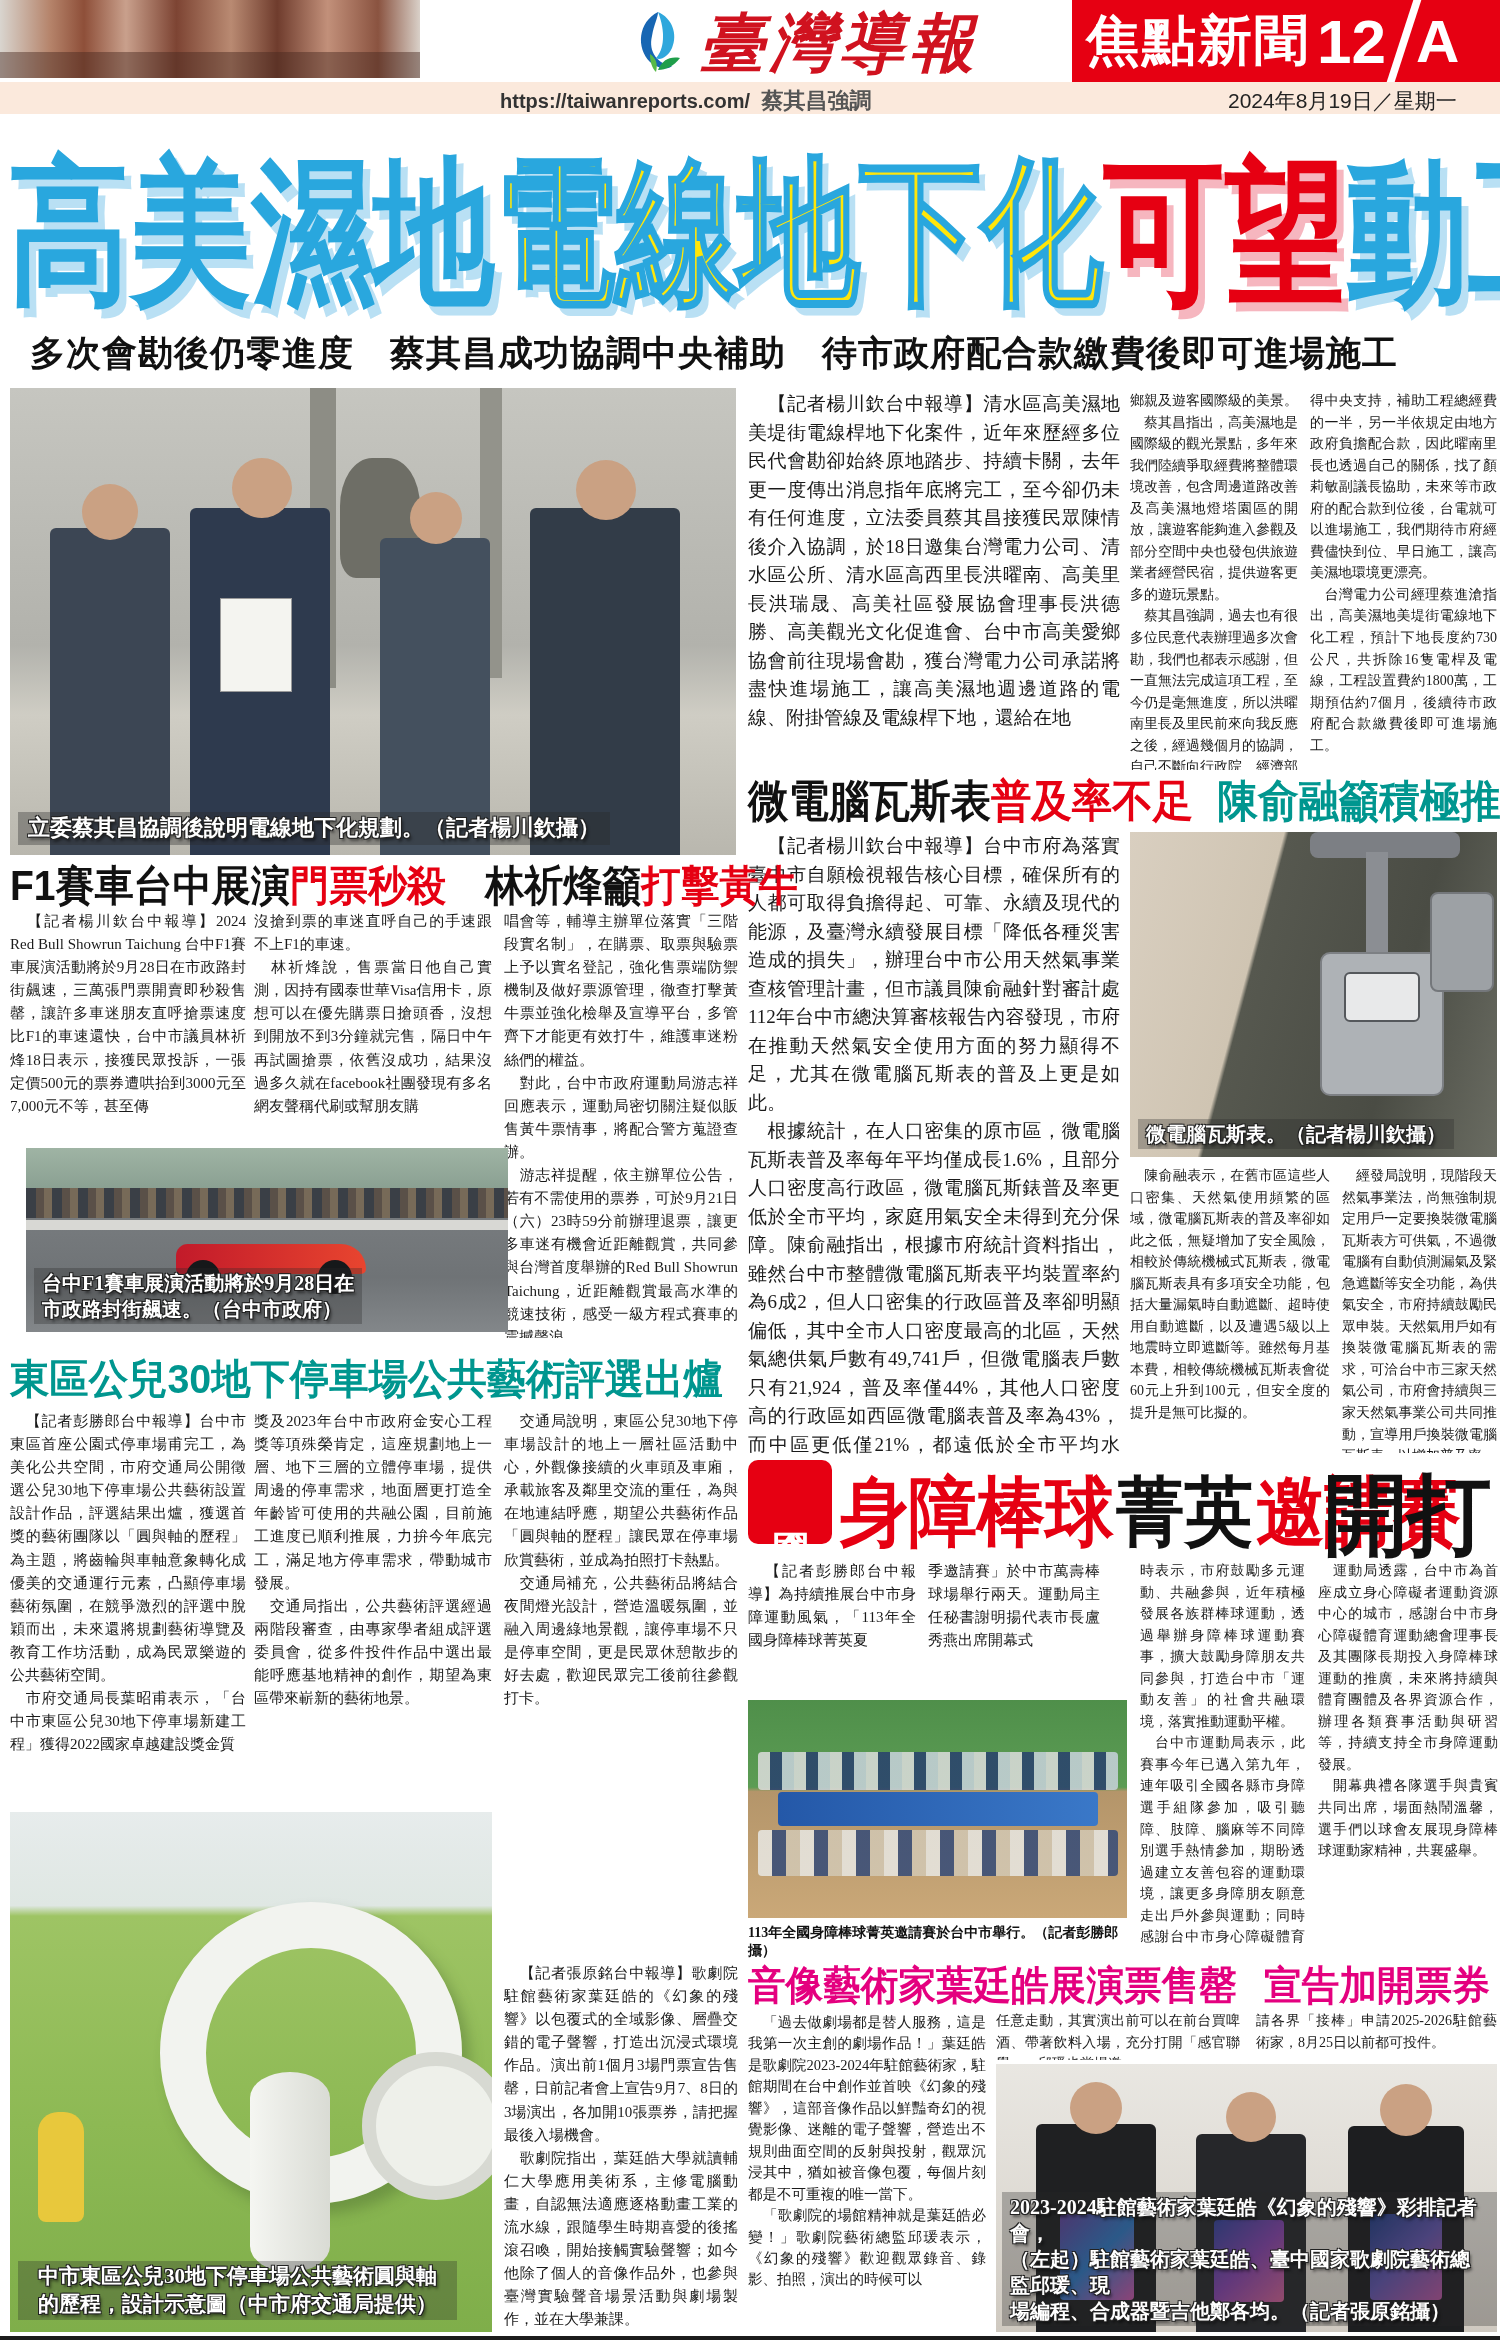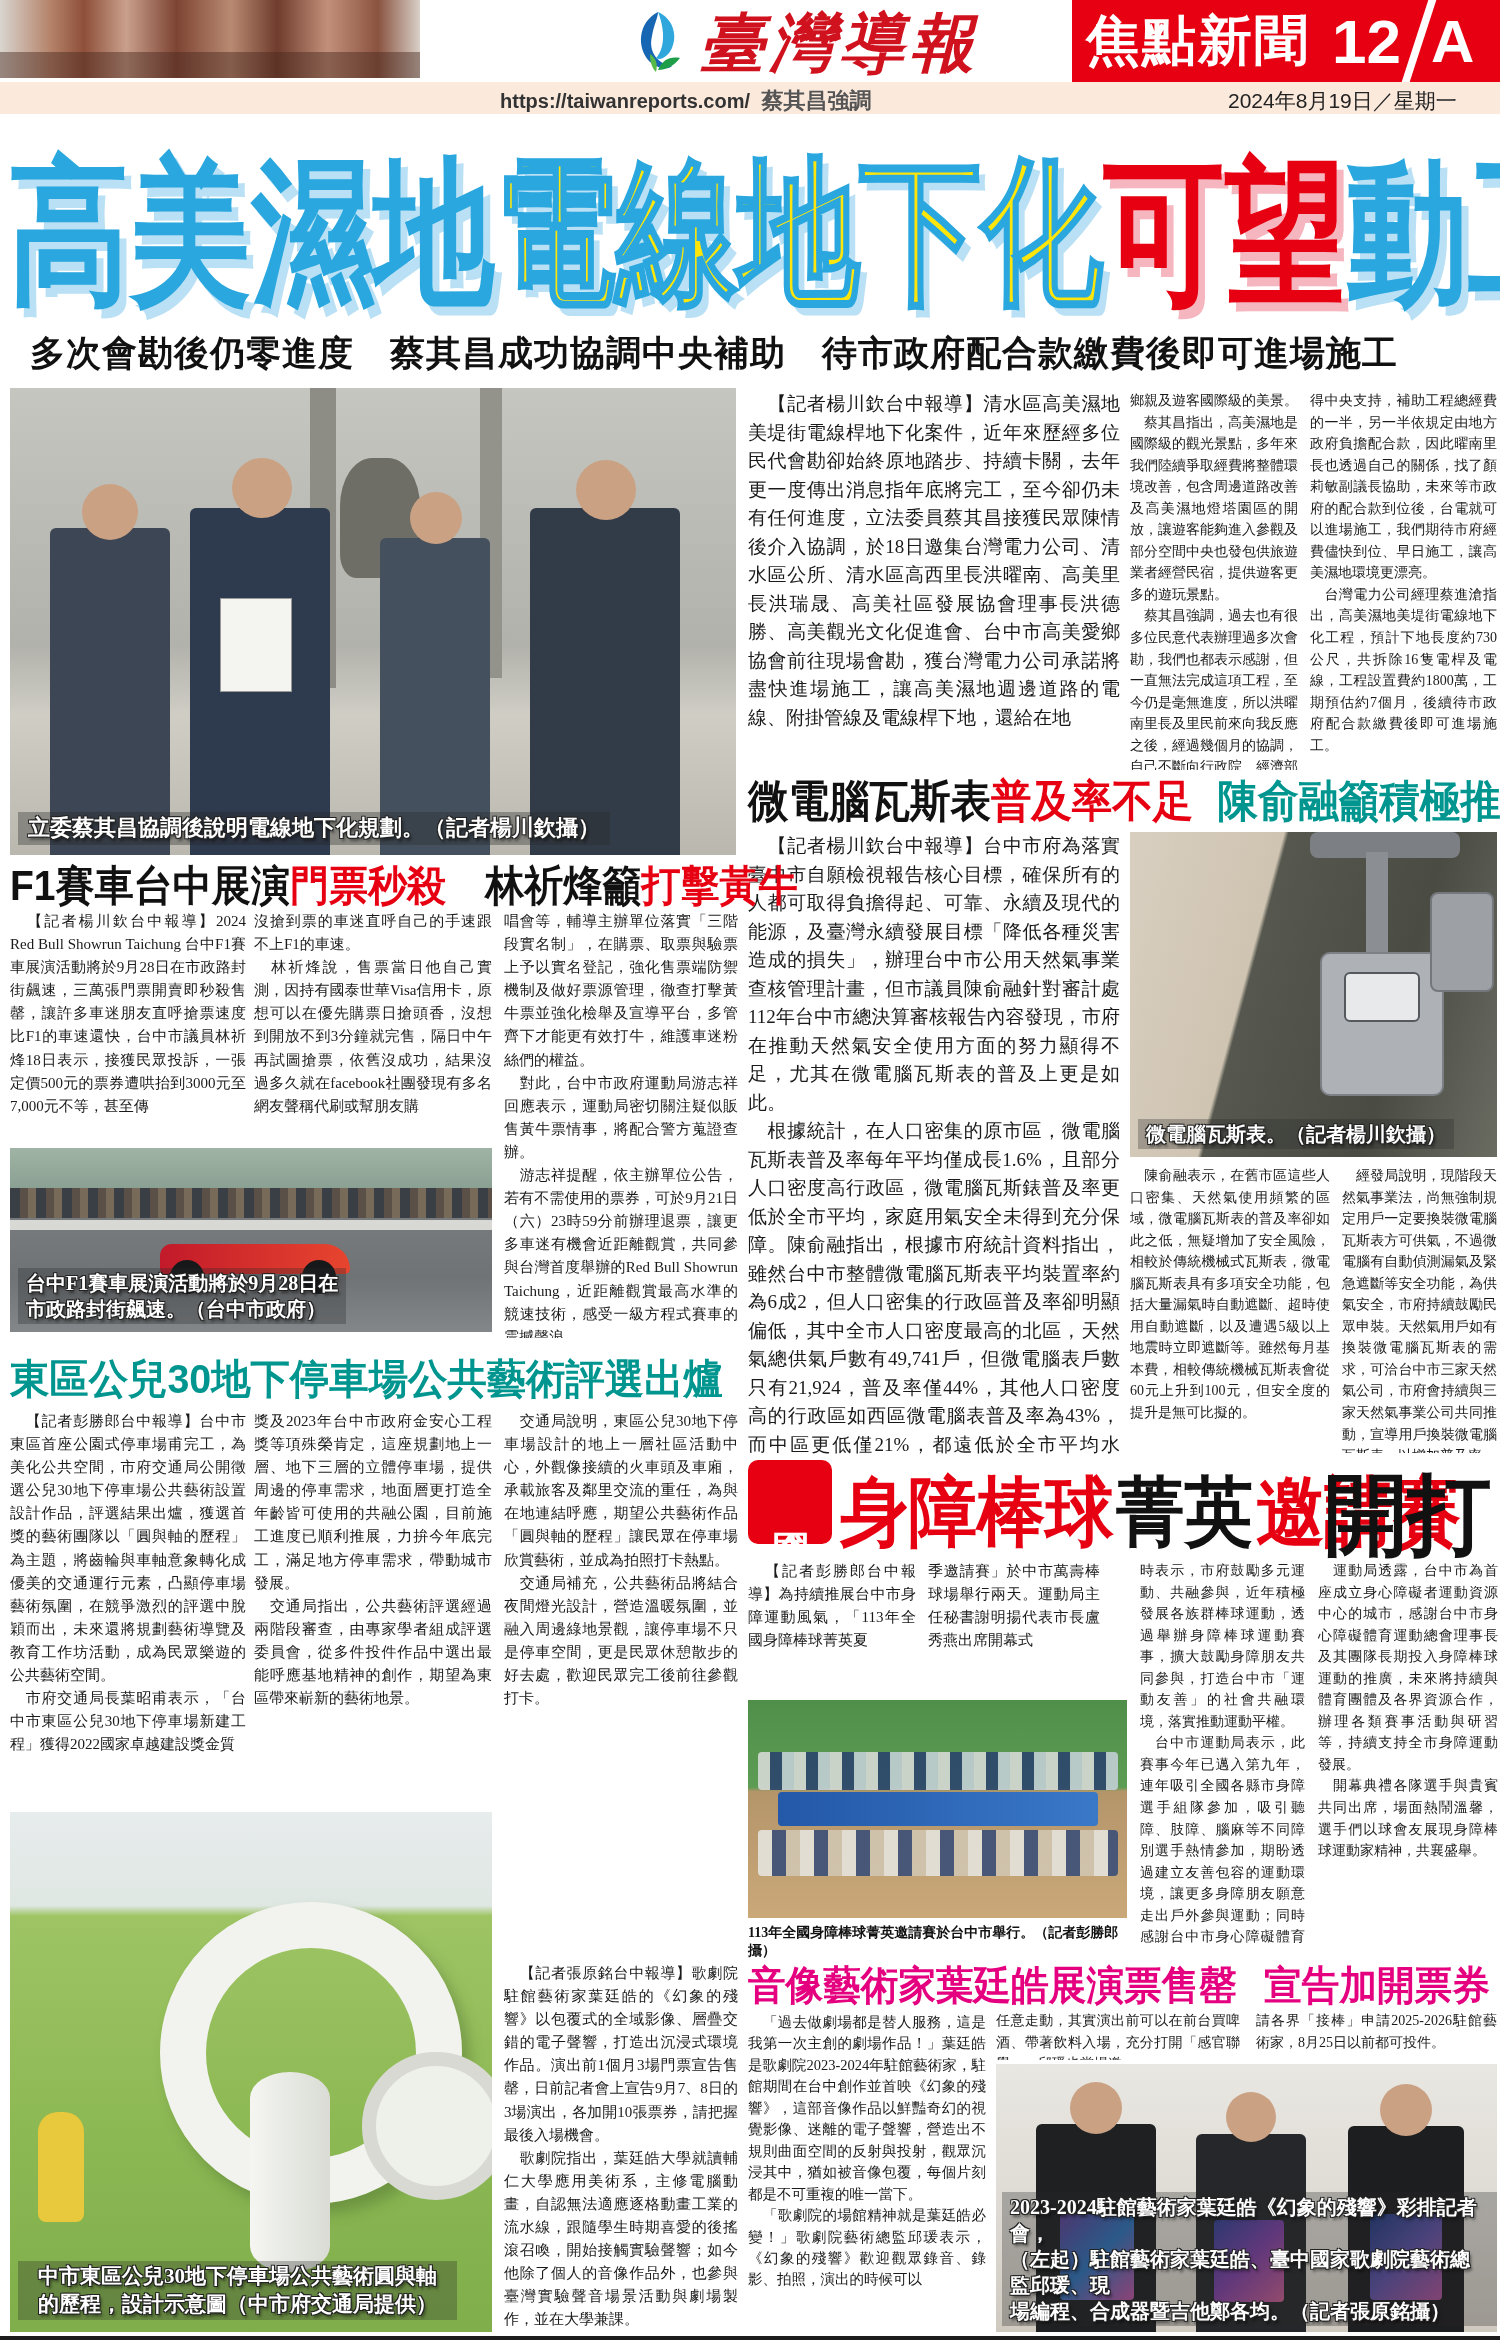--- a/index.html
+++ b/index.html
@@ -41,21 +41,21 @@
         <path d="M28 64 C30 56 28 50 22 46 C22 54 24 60 28 64 Z" fill="#57b947"></path>
       </svg>
     </span>
     <span style="font-family:'Liberation Serif',serif;font-weight:900;font-style:italic;
                  font-size:64px;color:#d0121f;letter-spacing:6px;">臺灣導報</span>
   </div>
 
   <div class="abs" style="left:1072px;top:0;width:428px;height:82px;background:#e60012;display:flex;
               align-items:center;justify-content:flex-start;padding-left:14px;box-sizing:border-box;">
     <span style="font-family:'Liberation Sans',sans-serif;font-weight:900;color:#fff;font-size:54px;letter-spacing:2px;">焦點新聞</span>
-    <span style="font-family:'Liberation Sans',sans-serif;font-weight:900;color:#fff;font-size:62px;margin-left:22px;">12</span>
+    <span style="font-family:'Liberation Sans',sans-serif;font-weight:900;color:#fff;font-size:62px;margin-left:7px;">12</span>
     <span style="display:inline-block;width:8px;height:82px;background:#fff;transform:skewX(-18deg);margin:0 8px 0 14px;"></span>
     <span style="font-family:'Liberation Sans',sans-serif;font-weight:900;color:#fff;font-size:60px;">A</span>
   </div>
 
   <div class="abs" style="left:0;top:82px;width:1500px;height:32px;background:#fbe9dc;">
     <span class="abs" style="left:500px;top:4px;font-family:'Liberation Sans',sans-serif;font-size:20px;font-weight:bold;color:#333;">
       <span>https://taiwanreports.com/</span>
       <span style="font-size:22px;color:#555;margin-left:6px;">蔡其昌強調</span>
     </span>
     <span class="abs" style="left:1228px;top:5px;font-family:'Liberation Sans',sans-serif;font-size:21px;font-weight:normal;color:#222;">2024年8月19日／星期一</span>
@@ -116,21 +116,21 @@
   <div class="abs sec-hl" style="left:10px;top:858px;font-size:42px;transform:scaleX(.93);">
     <span style="color:#111;">F1賽車台中展演</span><span style="color:#e60012;">門票秒殺</span><span style="color:#111;">　林祈烽籲</span><span style="color:#e60012;">打擊黃牛</span>
   </div>
   <div class="abs body-col" style="left:10px;top:910px;width:236px;height:230px;">　【記者楊川欽台中報導】2024 Red Bull Showrun Taichung 台中F1賽車展演活動將於9月28日在市政路封街飆速，三萬張門票開賣即秒殺售罄，讓許多車迷朋友直呼搶票速度比F1的車速還快，台中市議員林祈烽18日表示，接獲民眾投訴，一張定價500元的票券遭哄抬到3000元至7,000元不等，甚至傳</div>
   <div class="abs body-col" style="left:254px;top:910px;width:238px;height:230px;">沒搶到票的車迷直呼自己的手速跟不上F1的車速。
 　林祈烽說，售票當日他自己實測，因持有國泰世華Visa信用卡，原想可以在優先購票日搶頭香，沒想到開放不到3分鐘就完售，隔日中午再試圖搶票，依舊沒成功，結果沒過多久就在facebook社團發現有多名網友聲稱代刷或幫朋友購</div>
   <div class="abs body-col" style="left:504px;top:910px;width:234px;height:428px;">唱會等，輔導主辦單位落實「三階段實名制」，在購票、取票與驗票上予以實名登記，強化售票端防禦機制及做好票源管理，徹查打擊黃牛票並強化檢舉及宣導平台，多管齊下才能更有效打牛，維護車迷粉絲們的權益。
 　對此，台中市政府運動局游志祥回應表示，運動局密切關注疑似販售黃牛票情事，將配合警方蒐證查辦。
 　游志祥提醒，依主辦單位公告，若有不需使用的票券，可於9月21日（六）23時59分前辦理退票，讓更多車迷有機會近距離觀賞，共同參與台灣首度舉辦的Red Bull Showrun Taichung，近距離觀賞最高水準的競速技術，感受一級方程式賽車的震撼聲浪。</div>
 
-  <div class="abs photo" style="left:10px;top:1148px;width:482px;height:184px;
+  <div class="abs photo" style="left:26px;top:1148px;width:482px;height:184px;
               background:linear-gradient(180deg,#9fb4a4 0%,#8aa092 22%,#7b7f82 23%,#6f7376 70%,#83878a 100%);">
     <div class="abs" style="left:0;top:40px;width:482px;height:30px;background:repeating-linear-gradient(90deg,#3a3f46 0 10px,#5a5048 10px 18px,#776a58 18px 26px);"></div>
     <div class="abs" style="left:0;top:72px;width:482px;height:10px;background:#d8d8d4;"></div>
     <div class="abs" style="left:150px;top:96px;width:190px;height:30px;background:linear-gradient(90deg,#c21a2a,#e8452f);border-radius:14px 30px 6px 6px;"></div>
     <div class="abs" style="left:160px;top:112px;width:34px;height:34px;background:#16181a;border-radius:50%;"></div>
     <div class="abs" style="left:292px;top:112px;width:34px;height:34px;background:#16181a;border-radius:50%;"></div>
     <div class="abs cap-overlay" style="left:8px;bottom:8px;font-size:20px;white-space:pre-line;background:rgba(40,40,40,.3);padding:2px 8px;">台中F1賽車展演活動將於9月28日在
 市政路封街飆速。（台中市政府）</div>
   </div>
 

